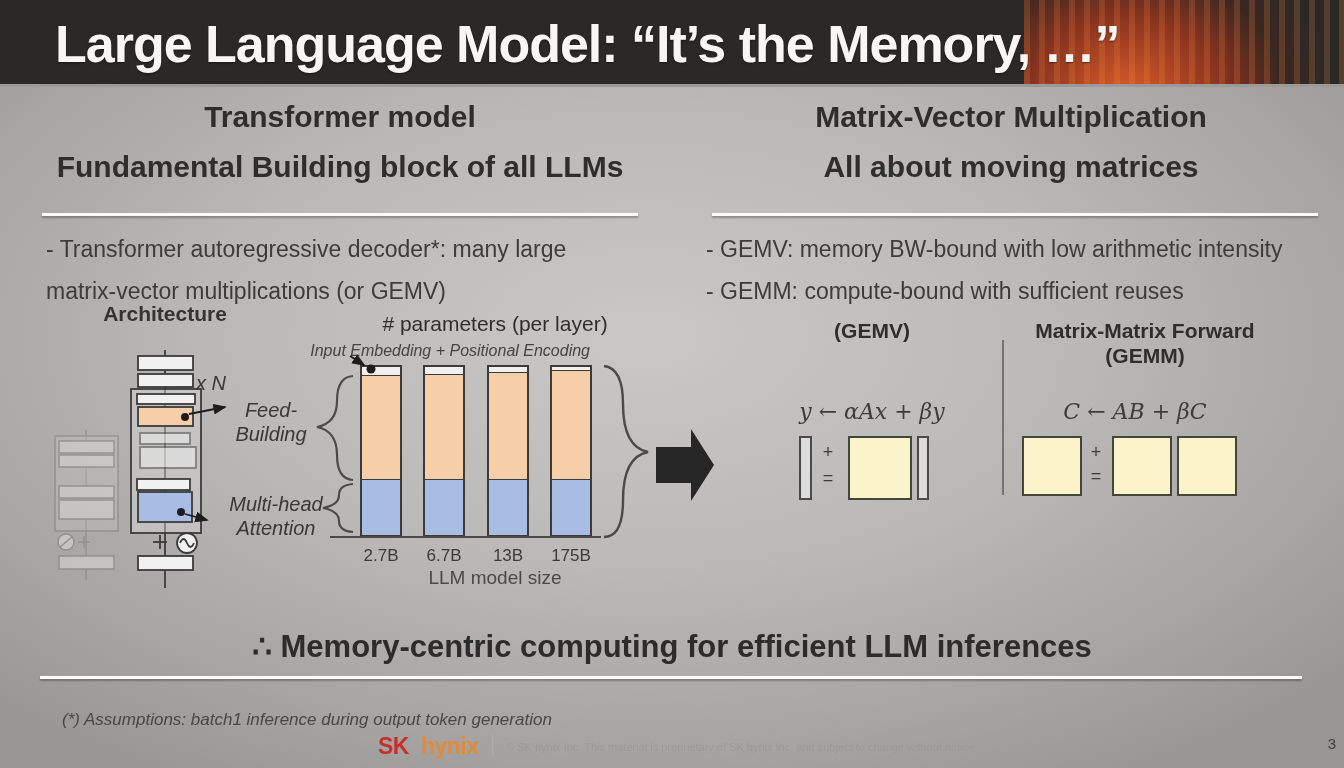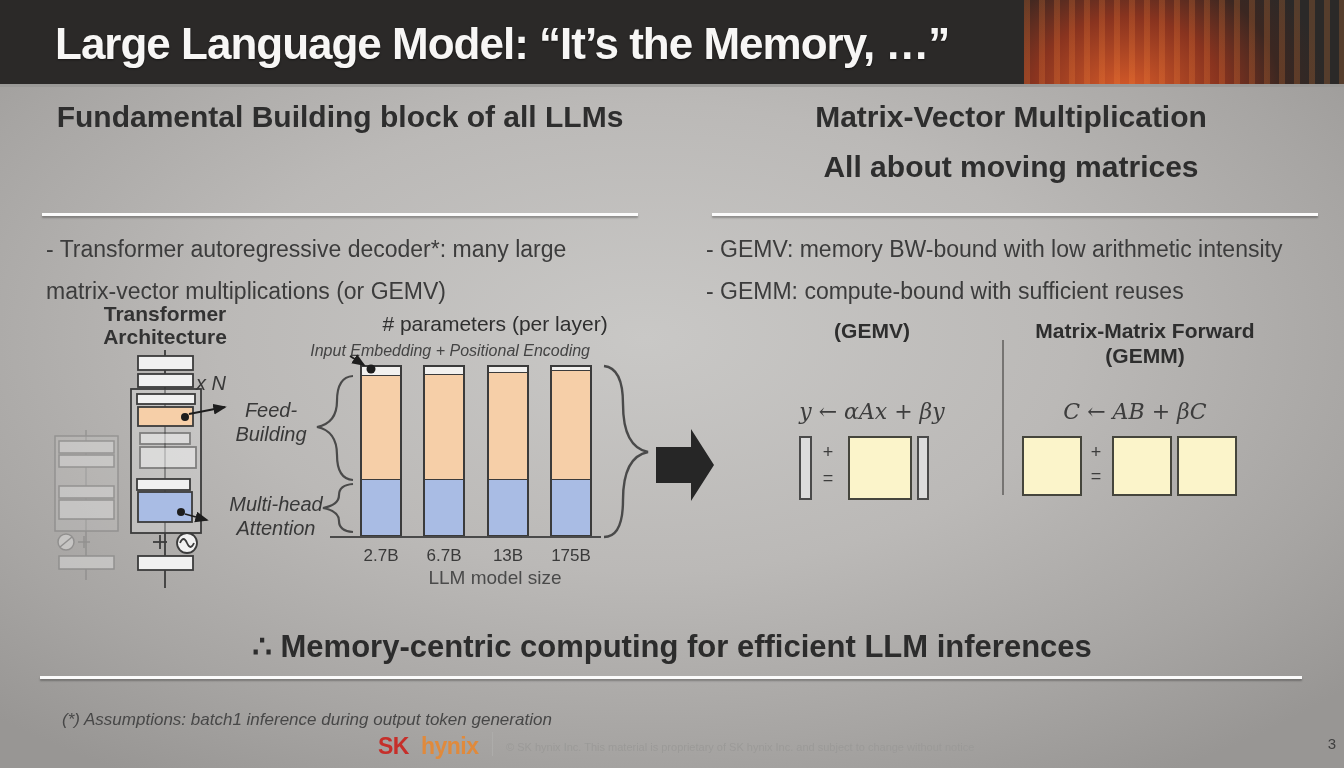--- a/index.html
+++ b/index.html
@@ -9,21 +9,21 @@
     background:radial-gradient(ellipse 950px 520px at 48% 44%, #c9c8c6 0%, #bbb9b7 45%, #a7a5a3 78%, #989694 100%);
   }
   
   .header{position:absolute;left:0;top:0;width:1344px;height:84px;background:#2b2928;border-bottom:3px solid #9b9a98;}
   .header-decoration{position:absolute;right:0;top:0;width:320px;height:84px;overflow:hidden;
     background:
       repeating-linear-gradient(90deg, rgba(255,140,60,0.20) 0 6px, rgba(0,0,0,0) 6px 15px),
       radial-gradient(ellipse 250px 210px at 32% 115%, rgba(228,96,42,0.95) 0%, rgba(168,55,28,0.75) 38%, rgba(90,35,20,0.35) 62%, rgba(43,41,40,0) 80%);
   }
   .slide-title{position:absolute;left:55px;top:0;height:84px;line-height:88px;z-index:2;
-    font-size:44px;font-weight:700;letter-spacing:-1px;color:#f7f6f5;text-shadow:0 1px 2px rgba(0,0,0,0.5);}
+    font-size:52px;font-weight:700;letter-spacing:-1px;color:#f7f6f5;text-shadow:0 1px 2px rgba(0,0,0,0.5);}
   
   .col-head{position:absolute;text-align:center;font-weight:700;color:#2e2e2e;font-size:30px;line-height:50px;}
   .col-head.left{left:40px;top:92px;width:600px;}
   .col-head.right{left:704px;top:92px;width:614px;}
   .rule{position:absolute;height:3px;background:#fbfbfb;box-shadow:0 2px 2px rgba(0,0,0,0.28);}
   
   .bullets{position:absolute;font-size:23px;color:#3c3c3c;line-height:42px;}
   .bullets.left{left:46px;top:228px;width:620px;}
   .bullets.right{left:706px;top:228px;width:640px;}
   
@@ -68,40 +68,40 @@
 <body>
 
 <div class="slide">
 
   <div class="header">
     <div class="header-decoration"></div>
   </div>
   <div class="slide-title">Large Language Model: “It’s the Memory, …”</div>
 
   <div class="col-head left">
+    <div>Transformer model</div>
     <div>Fundamental Building block of all LLMs</div>
   </div>
   <div class="col-head right">
     <div>Matrix-Vector Multiplication</div>
     <div>All about moving matrices</div>
   </div>
   <div class="rule" style="left:42px;top:213px;width:596px;"></div>
   <div class="rule" style="left:712px;top:213px;width:606px;"></div>
 
   <div class="bullets left">
     <div>- Transformer autoregressive decoder*: many large</div>
     <div>matrix-vector multiplications (or GEMV)</div>
   </div>
   <div class="bullets right">
     <div>- GEMV: memory BW-bound with low arithmetic intensity</div>
     <div>- GEMM: compute-bound with sufficient reuses</div>
   </div>
 
   <div class="arch-title">
-    <div>Transformer</div>
     <div>Architecture</div>
   </div>
 
   <svg style="left:30px;top:300px;" width="310" height="300" viewBox="30 300 310 300">
     <defs>
       <marker id="arr" markerWidth="9" markerHeight="8" refX="6.5" refY="3" orient="auto">
         <path d="M0,0 L7.5,3 L0,6 Z" fill="#1d1d1d"></path>
       </marker>
     </defs>
     <g opacity="0.42" stroke="#6f6f6f" stroke-width="1.5" fill="#e8e8e8">

